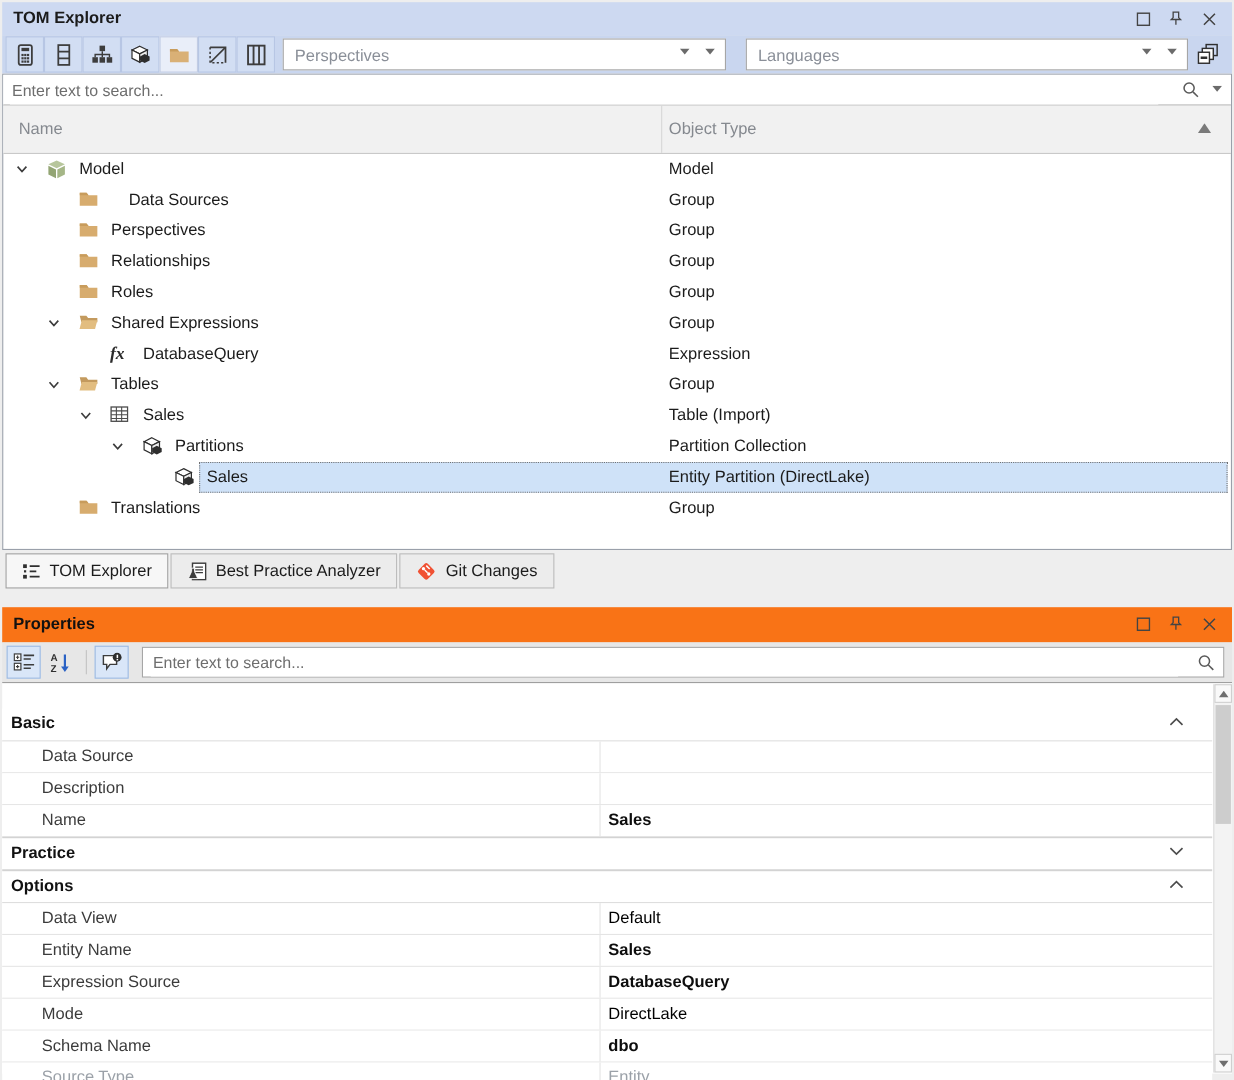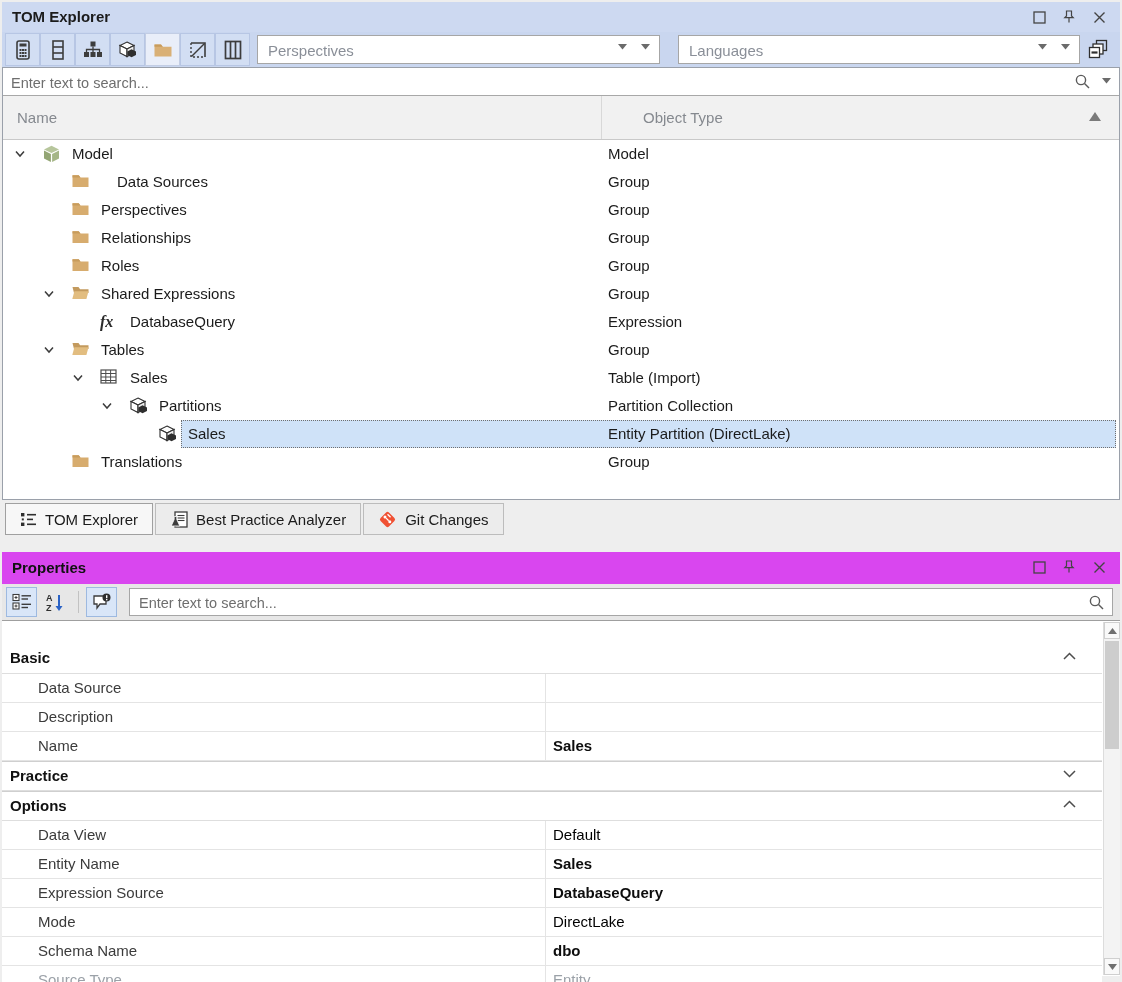--- a/index.html
+++ b/index.html
@@ -32,41 +32,41 @@
   #tom-content { left:2px; top:67px; width:1118px; height:433px; background:#ffffff; border:1px solid #9aa0aa; box-sizing:border-box; }
   #tom-search { position:absolute; left:0; top:0; width:100%; height:28px; background:#fff; border-bottom:1px solid #a8a8a8; box-sizing:border-box; }
   #tom-search input { position:absolute; left:6px; top:2px; width:1040px; height:23px; border:none; outline:none;
                       font-size:14.5px; font-family:"Liberation Sans",sans-serif; color:#333; }
   #tom-search input::placeholder { color:#6e6e6e; }
   #tom-search .search-glyph { position:absolute; right:28px; top:5px; }
   #tom-search .search-drop { position:absolute; right:8px; top:10px; }
 
   #tom-header { position:absolute; left:0; top:28px; width:100%; height:44px; background:#f1f1f1; border-bottom:1px solid #c9c9c9; box-sizing:border-box; }
   #tom-header .col-name { position:absolute; left:14px; top:0; line-height:43px; font-size:15px; color:#85898f; }
-  #tom-header .col-type { position:absolute; left:605px; top:0; line-height:43px; font-size:15px; color:#85898f;margin-left:35px; }
+  #tom-header .col-type { position:absolute; left:605px; top:0; line-height:43px; font-size:15px; color:#85898f; }
   #tom-header .col-div { position:absolute; left:598px; top:0; width:1px; height:43px; background:#d8d8d8; }
   #tom-header .sort-ind { position:absolute; right:18px; top:16px; }
 
   #tom-tree { position:absolute; left:0; top:72px; width:100%; }
   .tree-row { position:relative; height:28px; }
   .tree-row .row-highlight { position:absolute; top:0; bottom:0; right:3px; z-index:0; }
   .tree-row .row-highlight.selected { background:#cfe2f8; border:1px dotted #6f6f6f; box-sizing:border-box; }
   .tree-row .chev { position:absolute; top:7px; z-index:1; }
   .tree-row .node-icon { position:absolute; top:5px; z-index:1; }
   .tree-row .lbl { position:absolute; top:0; line-height:28px; font-size:15px; color:#1b1b1b; z-index:1; white-space:nowrap; }
   .tree-row .typ { position:absolute; left:605px; top:0; line-height:28px; font-size:15px; color:#1b1b1b; z-index:1; white-space:nowrap; }
   .fx-glyph { font-family:"Liberation Serif", serif; font-style:italic; font-weight:bold; font-size:16px; color:#2b2b2b; line-height:18px; }
 
   #tom-tabs { left:2px; top:503px; width:1118px; height:33px; display:flex; gap:2px; padding-left:3px; box-sizing:border-box; }
   .tab { display:flex; align-items:center; gap:8px; padding:0 14px; background:#ececec; border:1px solid #bcbcbc;
          box-sizing:border-box; font-size:15px; color:#1b1b1b; height:32px; }
   .tab.active { background:#f7f7f7; border-color:#a0a0a0; }
 
   
-  #props-title { left:2px; top:552px; width:1118px; height:32px; background:#d946ef; }
+  #props-title { left:2px; top:552px; width:1118px; height:32px; background:#f97316; }
   #props-title .title-text { position:absolute; left:10px; top:0; line-height:32px; font-size:15px; font-weight:bold; color:#111; }
 
   #props-toolbar { left:2px; top:584px; width:1118px; height:36px; background:#e7e7e7; }
   .ptool-btn { position:absolute; top:3px; width:31px; height:30px; display:flex; align-items:center; justify-content:center;
                box-sizing:border-box; border:1px solid transparent; }
   .ptool-btn.active { background:#d9e6f8; border-color:#9db9e0; }
   .ptool-sep { position:absolute; left:76px; top:7px; width:1px; height:22px; background:#c2c2c2; }
   #props-search { position:absolute; left:127px; top:4px; width:984px; height:28px; background:#fff; border:1px solid #a6a6a6; box-sizing:border-box; }
   #props-search input { position:absolute; left:7px; top:2px; width:930px; height:22px; border:none; outline:none;
                         font-size:14.5px; font-family:"Liberation Sans",sans-serif; color:#333; }

